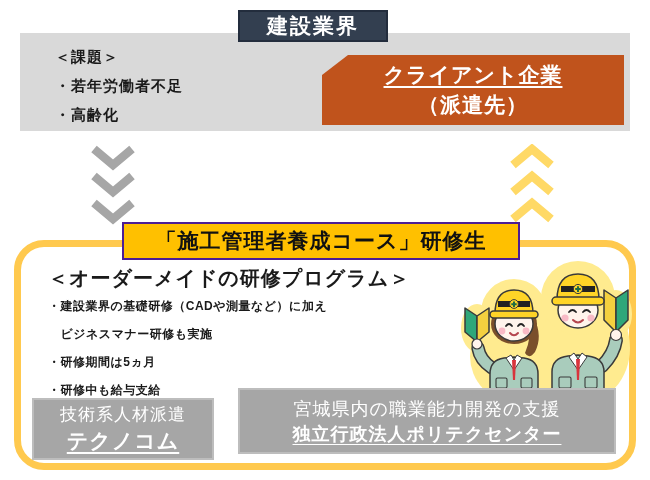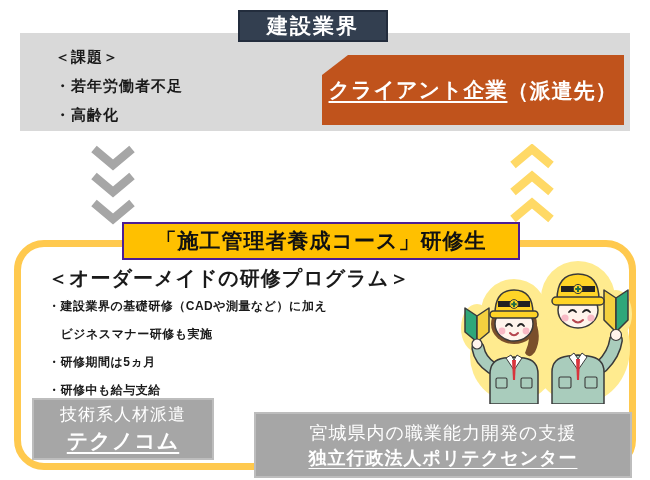--- a/index.html
+++ b/index.html
@@ -18,21 +18,21 @@
     color:#ffffff;font-size:21px;font-weight:bold;letter-spacing:2px;
     display:flex;align-items:center;justify-content:center;z-index:4;
   }
   .issues{
     position:absolute;left:55px;top:42px;z-index:2;color:#1a1a1a;
     font-size:15px;font-weight:bold;line-height:29px;letter-spacing:1px;
   }
   .client-box{
     position:absolute;left:322px;top:55px;width:302px;height:70px;
     background:#C0531C;z-index:2;color:#ffffff;text-align:center;
-    display:flex;flex-direction:row;align-items:center;justify-content:center;
+    display:flex;flex-direction:column;align-items:center;justify-content:center;
     clip-path:polygon(26px 0,100% 0,100% 100%,0 100%,0 20px);
     font-weight:bold;letter-spacing:1px;
   }
   .client-box .l1{font-size:21px;text-decoration:underline;text-underline-offset:4px;}
   .client-box .l2{font-size:21px;margin-top:2px;}
   
   .chevrons-down{position:absolute;left:91px;top:144px;z-index:1;}
   .chevrons-up{position:absolute;left:510px;top:144px;z-index:1;}
   
   .trainee-frame{
@@ -53,21 +53,21 @@
   .program .itm{font-size:12px;font-weight:600;letter-spacing:0.5px;}
   
   .workers{position:absolute;left:456px;top:256px;z-index:2;}
   
   .org-box{
     position:absolute;background:#A6A6A6;border:2px solid #bdbdbd;box-sizing:border-box;
     color:#ffffff;text-align:center;z-index:2;
     display:flex;flex-direction:column;align-items:center;justify-content:center;
   }
   .org-left{left:32px;top:398px;width:182px;height:62px;}
-  .org-right{left:238px;top:412px;width:378px;height:66px;margin-left:16px;}
+  .org-right{left:238px;top:388px;width:378px;height:66px;}
   .org-box .role{font-size:17px;letter-spacing:1px;}
   .org-right .role{font-size:18px;}
   .org-box .name{
     font-size:21px;font-weight:bold;letter-spacing:1px;margin-top:1px;
     text-decoration:underline;text-underline-offset:4px;
   }
   .org-right .name{font-size:18px;}
 </style>
 </head>
 <body>

